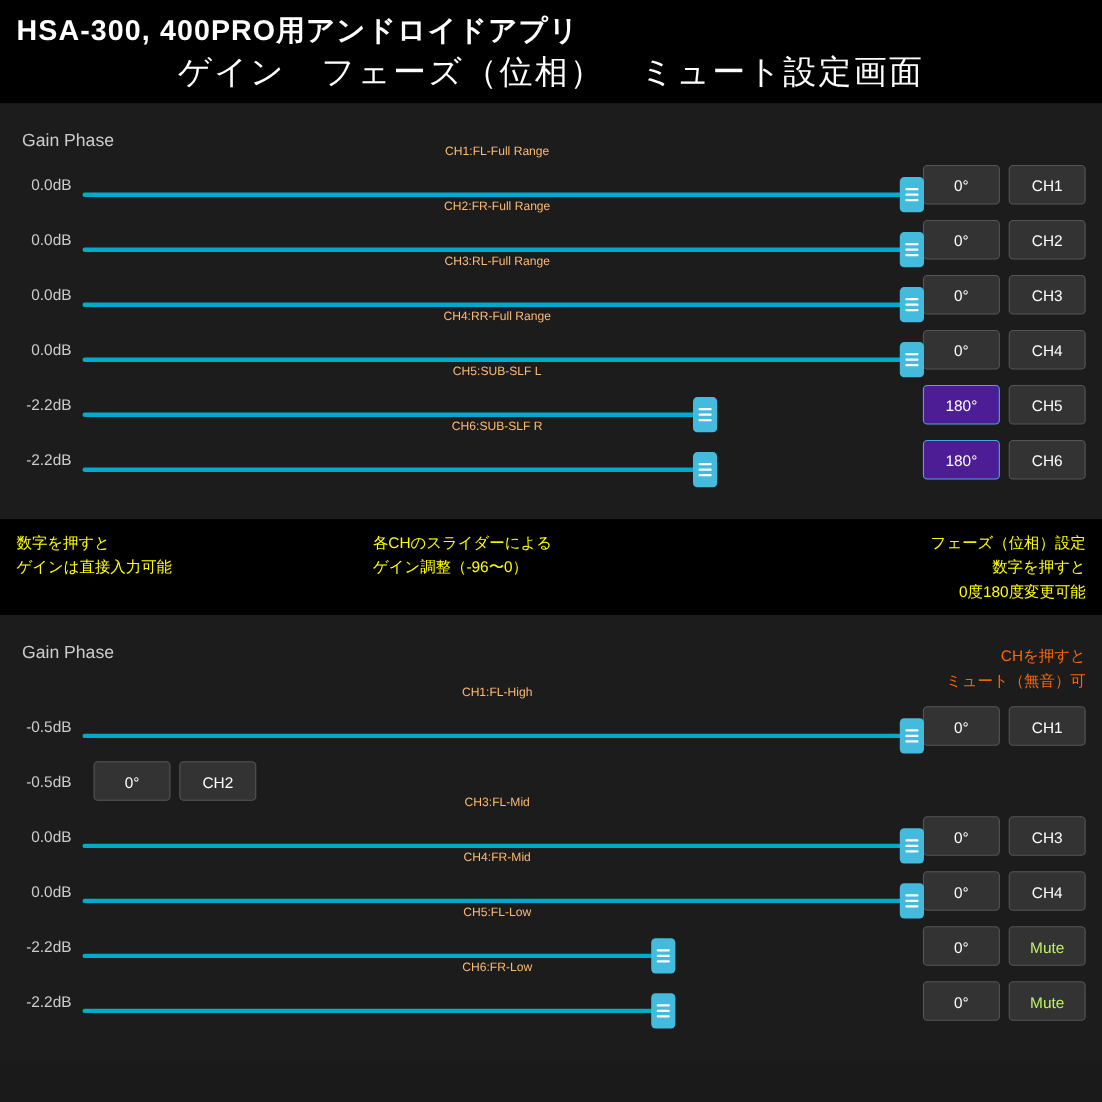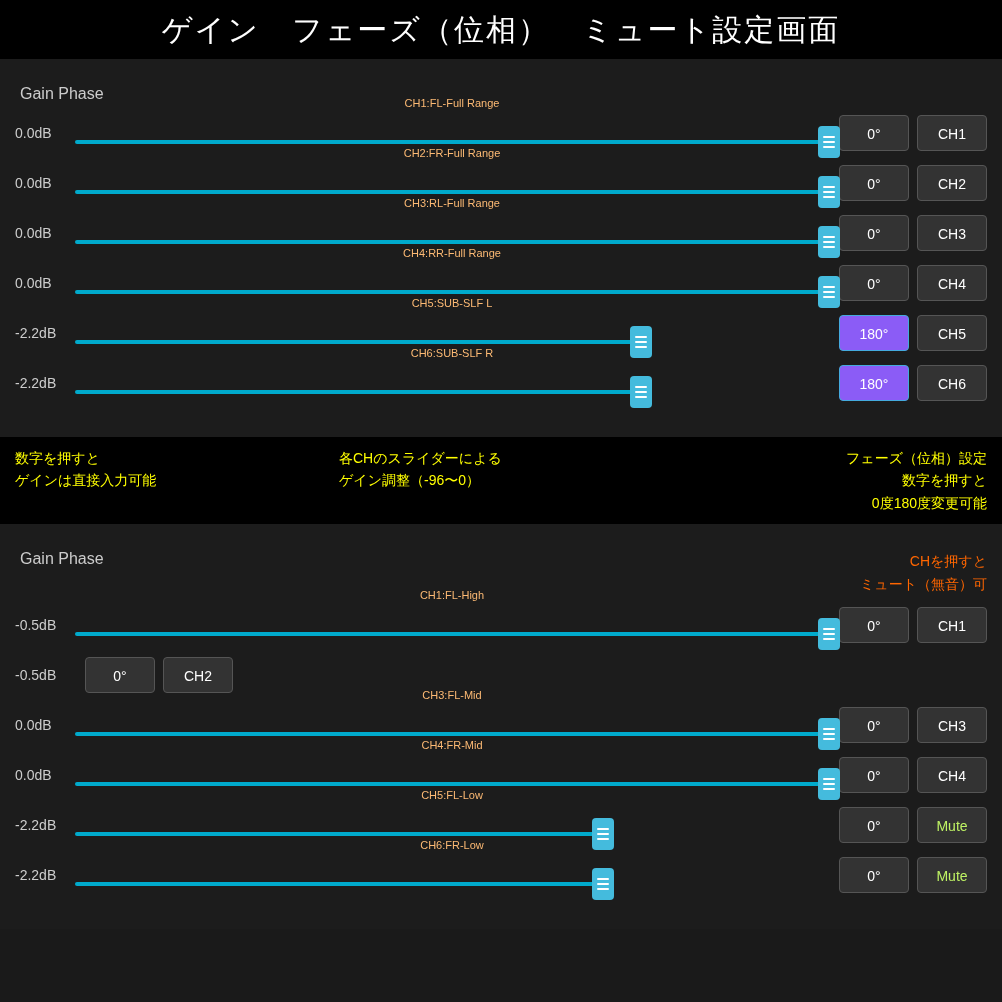--- a/index.html
+++ b/index.html
@@ -41,20 +41,21 @@
     .channel-row {
       display: flex;
       align-items: center;
       margin-bottom: 6px;
       height: 44px;
     }
     .gain-label {
       width: 60px;
       font-size: 14px;
       color: #cccccc;
+      text-align: right;
       padding-right: 10px;
       flex-shrink: 0;
     }
     .slider-container {
       flex: 1;
       position: relative;
       height: 36px;
       display: flex;
       align-items: center;
     }
@@ -101,21 +102,21 @@
       border-radius: 4px;
       color: #ffffff;
       font-size: 14px;
       text-align: center;
       line-height: 36px;
       cursor: pointer;
       flex-shrink: 0;
       margin-left: 10px;
     }
     .phase-btn-active {
-      background: #8b5cf6;
+      background: #4c1d95;
       border-color: #44aadd;
     }
     .ch-btn {
       width: 70px;
       height: 36px;
       background: #333333;
       border: 1px solid #555555;
       border-radius: 4px;
       color: #ffffff;
       font-size: 14px;
@@ -157,20 +158,21 @@
       display: flex;
       justify-content: space-between;
       align-items: flex-start;
       margin-bottom: 8px;
     }
   </style>
 </head>
 <body>
 
 <div class="header">
+  <div class="header-line1">HSA-300, 400PRO用アンドロイドアプリ</div>
   <div class="header-line2">ゲイン　フェーズ（位相）　ミュート設定画面</div>
 </div>
 
 <div class="section">
   <div class="section-title">Gain Phase</div>
   <div id="section1-rows">
       <div class="channel-row">
         <div class="gain-label">0.0dB</div>
         <div class="slider-container" style="padding-top: 18px;">
           <div class="slider-label">CH1:FL-Full Range</div>

